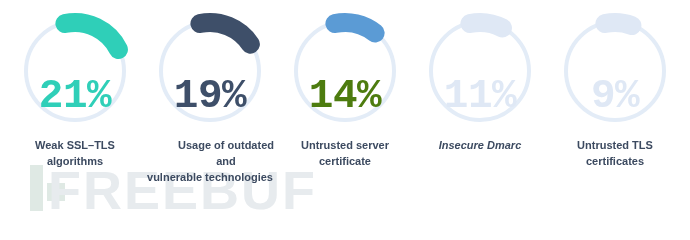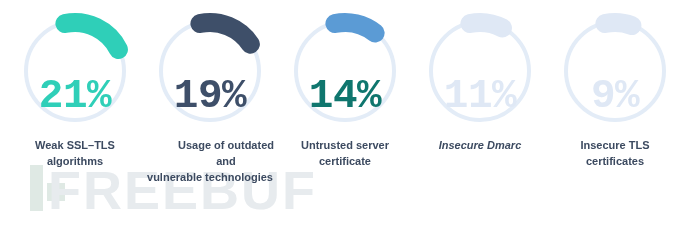--- a/index.html
+++ b/index.html
@@ -134,21 +134,21 @@
         <div style="color: rgb(60, 74, 96);">vulnerable technologies</div>
       </div>
     </div>
 
     <div class="stat-card">
       <div class="donut-wrap">
         <svg viewBox="0 0 118 118" aria-hidden="true">
           <circle cx="59" cy="59" r="49" fill="none" stroke="#e3ecf7" stroke-width="4"></circle>
           <path d="M 48.92 11.56 A 48.5 48.5 0 0 1 89.13 20.99" fill="none" stroke="#5b9bd5" stroke-width="19" stroke-linecap="round"></path>
         </svg>
-        <div class="donut-value" style="color:#0f766e">14%</div>
+        <div class="donut-value" style="color:#4d7c0f">14%</div>
       </div>
       <div class="stat-label">
         <div style="color: rgb(60, 74, 96);">Untrusted server</div>
         <div style="color: rgb(60, 74, 96);">certificate</div>
       </div>
     </div>
 
     <div class="stat-card">
       <div class="donut-wrap">
         <svg viewBox="0 0 118 118" aria-hidden="true">
@@ -164,19 +164,19 @@
 
     <div class="stat-card">
       <div class="donut-wrap">
         <svg viewBox="0 0 118 118" aria-hidden="true">
           <circle cx="59" cy="59" r="49" fill="none" stroke="#e3ecf7" stroke-width="4"></circle>
           <path d="M 48.92 11.56 A 48.5 48.5 0 0 1 75.91 13.54" fill="none" stroke="#dfe8f5" stroke-width="19" stroke-linecap="round"></path>
         </svg>
         <div class="donut-value" style="color:#dfe8f5">9%</div>
       </div>
       <div class="stat-label">
-        <div style="color: rgb(60, 74, 96);">Insecure TLS</div>
+        <div style="color: rgb(60, 74, 96);">Untrusted TLS</div>
         <div style="color: rgb(60, 74, 96);">certificates</div>
       </div>
     </div>
 
   </div>
 </div>
 
 </body></html>

